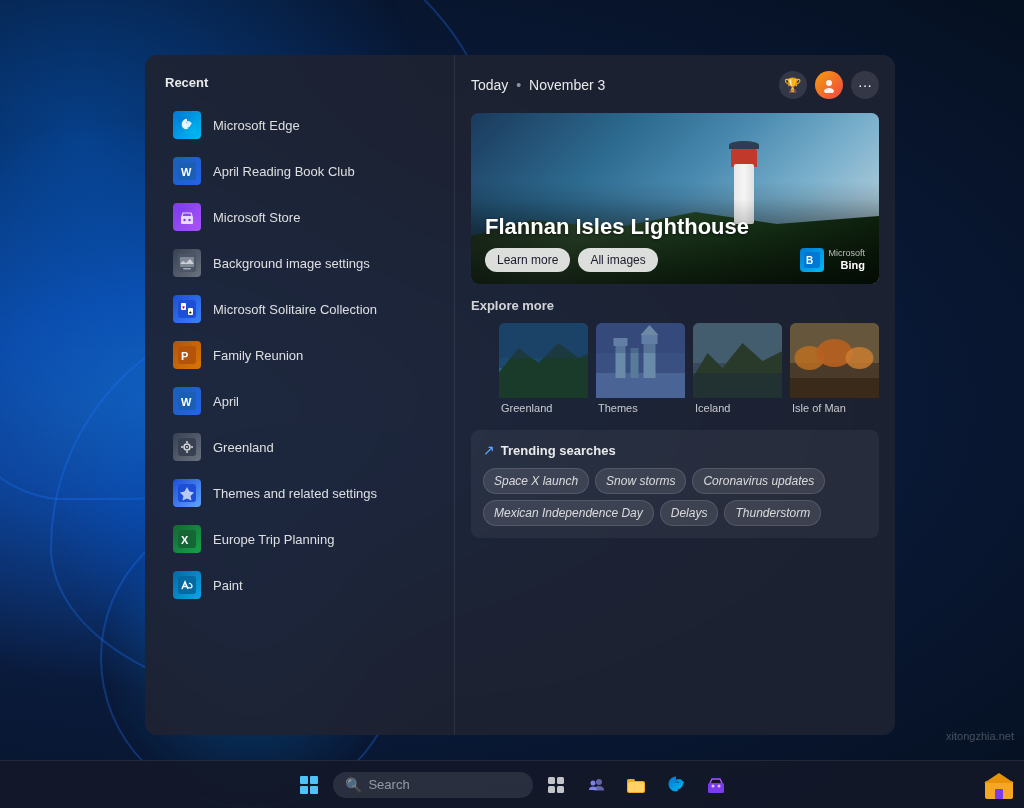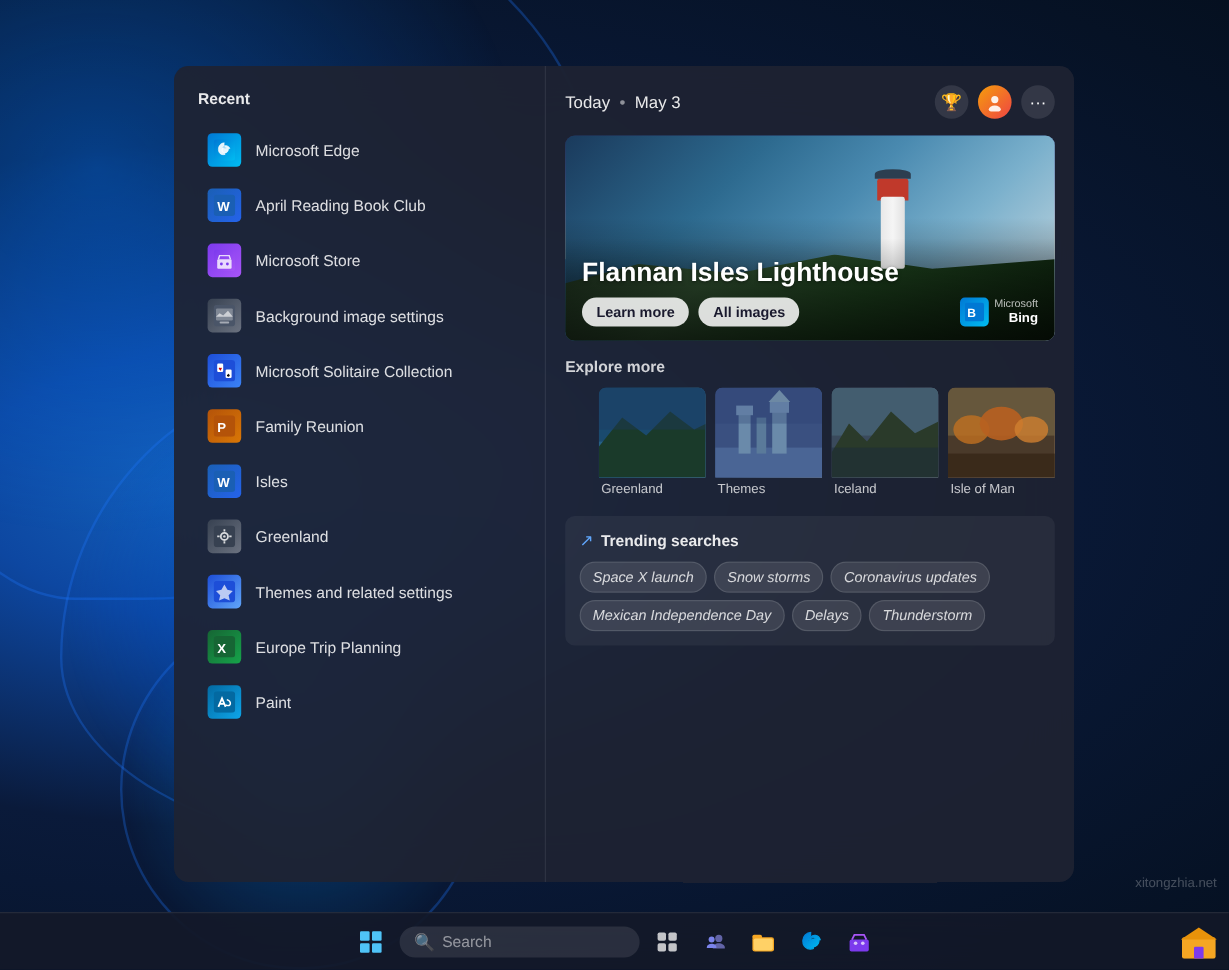--- a/index.html
+++ b/index.html
@@ -264,21 +264,21 @@
     .hero-buttons {
       display: flex;
       gap: 8px;
     }
     .hero-btn {
       padding: 5px 12px;
       border-radius: 14px;
       font-size: 12px;
       cursor: pointer;
       border: none;
-      font-weight: 700;
+      font-weight: 400;
     }
     .btn-learn {
       background: rgba(255,255,255,0.85);
       color: #1a1a2e;
     }
     .btn-images {
       background: rgba(255,255,255,0.85);
       color: #1a1a2e;
     }
     .bing-logo {
@@ -577,21 +577,21 @@
           </div>
           <span class="app-name">Family Reunion</span>
         </div>
         <div class="app-item">
           <div class="app-icon icon-word2">
             <svg width="18" height="18" viewBox="0 0 18 18">
               <rect width="18" height="18" rx="3" fill="#1a5fb4"></rect>
               <text x="3" y="14" font-size="11" font-weight="bold" fill="white">W</text>
             </svg>
           </div>
-          <span class="app-name">Isles</span>
+          <span class="app-name">April</span>
         </div>
         <div class="app-item">
           <div class="app-icon icon-settings">
             <svg width="18" height="18" viewBox="0 0 18 18">
               <rect width="18" height="18" rx="3" fill="#374151"></rect>
               <circle cx="9" cy="9" r="3" fill="none" stroke="rgba(255,255,255,0.8)" stroke-width="1.5"></circle>
               <circle cx="9" cy="9" r="1" fill="rgba(255,255,255,0.8)"></circle>
               <line x1="9" y1="3" x2="9" y2="5" stroke="rgba(255,255,255,0.8)" stroke-width="1.5"></line>
               <line x1="9" y1="13" x2="9" y2="15" stroke="rgba(255,255,255,0.8)" stroke-width="1.5"></line>
               <line x1="3" y1="9" x2="5" y2="9" stroke="rgba(255,255,255,0.8)" stroke-width="1.5"></line>
@@ -630,21 +630,21 @@
         </div>
       </div>
   </div>
 
   <div class="right-panel">
 
     <div class="today-header">
       <div class="today-date">
         <span>Today</span>
         <span class="dot">•</span>
-        <span>May 3</span>
+        <span>November 3</span>
       </div>
       <div class="header-icons">
         <div class="header-icon-btn">🏆</div>
         <div class="avatar-btn">
           <svg width="16" height="16" viewBox="0 0 16 16" fill="none">
               <circle cx="8" cy="6" r="3" fill="rgba(255,255,255,0.9)"></circle>
               <ellipse cx="8" cy="14" rx="5" ry="3" fill="rgba(255,255,255,0.9)"></ellipse>
             </svg>
         </div>
         <div class="header-icon-btn">···</div>

